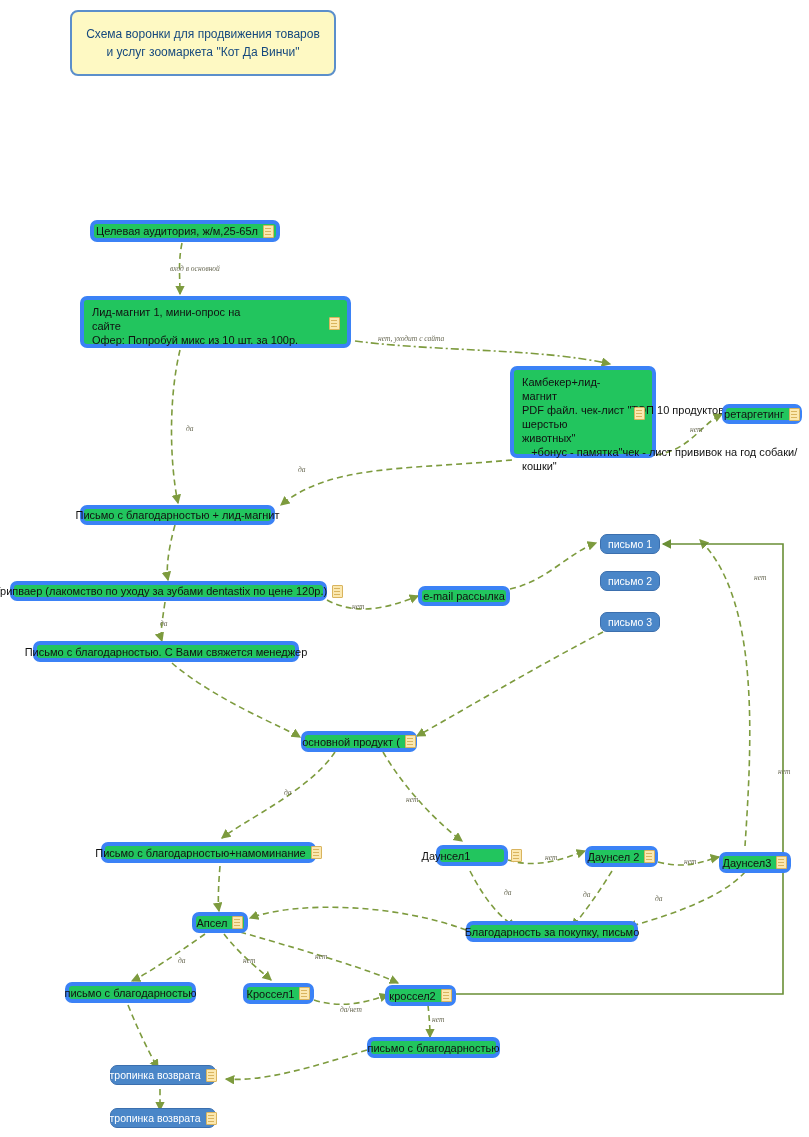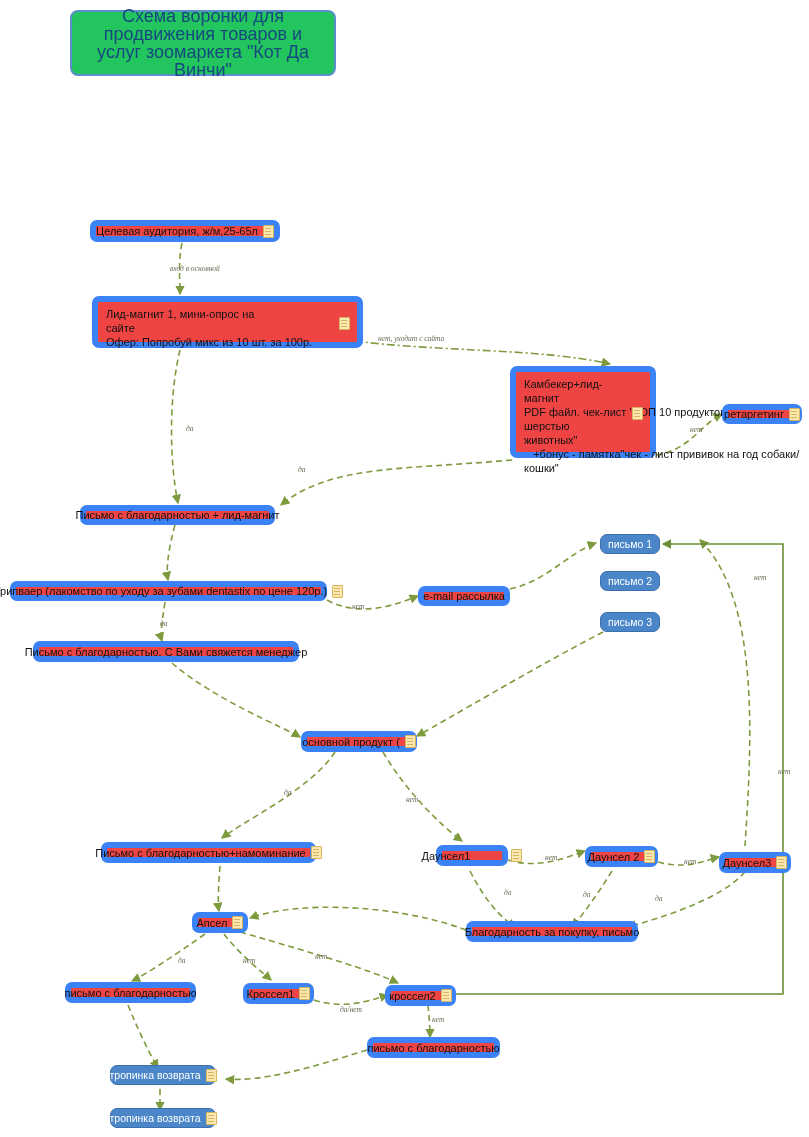--- a/index.html
+++ b/index.html
@@ -7,36 +7,36 @@
   body{
     width:809px;height:1137px;position:relative;overflow:hidden;
     font-family:"Liberation Sans","DejaVu Sans",sans-serif;
   }
   #canvas{position:absolute;left:0;top:0;width:809px;height:1137px;}
   svg#edges{position:absolute;left:0;top:0;width:809px;height:1137px;pointer-events:none;}
 
   
   .node{
     position:absolute;box-sizing:border-box;
-    border:6px solid #3b82f6;border-radius:7px;
-    background:#ef4444;color:#111111;
+    border:4px solid #3b82f6;border-radius:7px;
+    background:#22c55e;color:#111111;
     display:flex;align-items:center;
     font-size:11px;line-height:14px;
     padding:3px 7px;white-space:nowrap;
   }
   .node.multiline{white-space:normal;display:block;padding:5px 8px;}
   .node .txt{display:inline-block;}
   .node.center{justify-content:center;}
 
   
   .title-card{
     position:absolute;box-sizing:border-box;
     border:2px solid #5b8fcb;border-radius:8px;
-    background:#22c55e;color:#16497e;
-    font-size:18px;line-height:18px;
+    background:#fef9c3;color:#16497e;
+    font-size:12px;line-height:18px;
     text-align:center;
     display:flex;align-items:center;justify-content:center;
     padding:4px 10px;
   }
 
   
   .node.filled{
     background:#4a86c8;border:1px solid #3b6fae;color:#ffffff;
     font-size:10.5px;
   }
@@ -143,21 +143,21 @@
     </g>
   </svg>
 
   <div class="title-card" style="left:70px;top:10px;width:266px;height:66px;">Схема воронки для продвижения товаров и услуг зоомаркета "Кот Да Винчи"</div>
 
   <div class="node center" style="left:90px;top:220px;width:190px;height:22px;">
     <span class="txt">Целевая аудитория, ж/м,25-65л</span>
     <span class="noteicon"></span>
   </div>
 
-  <div class="node multiline" style="left:80px;top:296px;width:271px;height:52px;margin-left:12px;">
+  <div class="node multiline" style="left:80px;top:296px;width:271px;height:52px;">
     <span class="txt" style="white-space:pre-line;">Лид-магнит 1, мини-опрос на
 сайте
 Офер: Попробуй микс из 10 шт. за 100р.</span>
     <span class="noteicon floatright"></span>
   </div>
 
   <div class="node multiline" style="left:510px;top:366px;width:146px;height:92px;">
     <span class="txt" style="white-space:pre;">Камбекер+лид-
 магнит
 PDF файл. чек-лист "ТОП 10 продуктов для ухода за

